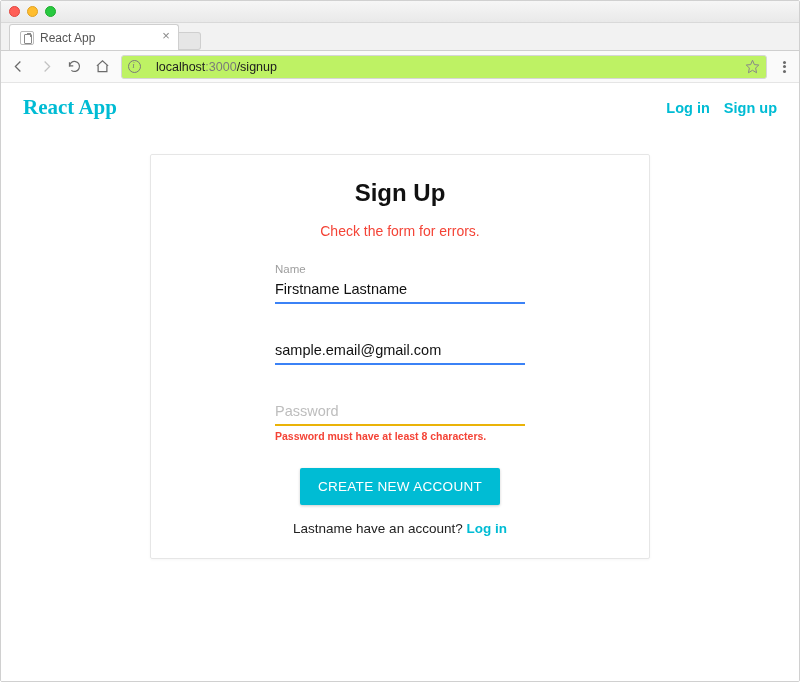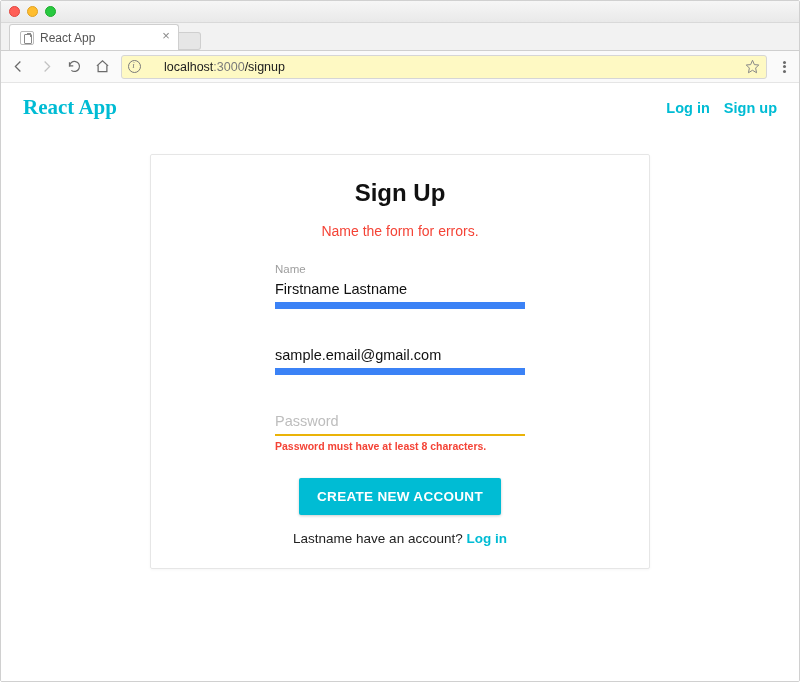--- a/index.html
+++ b/index.html
@@ -15,21 +15,21 @@
   .tab { height:26px; background:#fff; border:1px solid #cfcfcf; border-bottom:none; border-top-left-radius:3px; border-top-right-radius:3px; display:flex; align-items:center; padding:0 10px; font-size:12px; color:#555; min-width:170px; position:relative;}
   .tab .favicon{width:14px;height:14px;border:1px solid #bbb; border-radius:2px; margin-right:6px; position:relative; background:#fff;}
   .tab .favicon::before{content:""; position:absolute; left:3px; top:2px; width:6px; height:8px; border:1px solid #888; border-radius:1px;}
   .tab .favicon::after{content:""; position:absolute; right:2px; top:1px; width:3px; height:3px; border-right:1px solid #888; border-top:1px solid #888;}
   .tab .close{position:absolute; right:6px; top:6px; width:12px;height:12px; font-size:13px; color:#888; line-height:10px; text-align:center;}
   .newtab{width:22px;height:18px;background:#e6e6e6;border:1px solid #cfcfcf;border-left:none;border-top-right-radius:3px;border-bottom-right-radius:3px; margin-bottom:0px;}
   .toolbar{height:32px; background:#fafafa; border-bottom:1px solid #e5e5e5; display:flex; align-items:center; padding:0 8px; gap:10px;}
   .navbtn{width:18px;height:18px;color:#6b6b6b; display:flex;align-items:center;justify-content:center; font-size:15px;}
   .navbtn.disabled{color:#c2c2c2;}
   .navbtn svg{width:15px;height:15px;stroke:currentColor;fill:none;stroke-width:2;}
-  .omnibox{flex:1;height:24px;border:1px solid #d6d6d6;border-radius:3px;background:#fef9c3;display:flex;align-items:center;padding:0 6px;font-size:12.5px;color:#333;gap:23px;}
+  .omnibox{flex:1;height:24px;border:1px solid #d6d6d6;border-radius:3px;background:#bef264;display:flex;align-items:center;padding:0 6px;font-size:12.5px;color:#333;gap:15px;}
   .omnibox .secicon{width:13px;height:13px;border:1.2px solid #7a7a7a;border-radius:50%;position:relative;}
   .omnibox .secicon::after{content:"i";position:absolute;left:3.3px;top:-1px;font-size:9px;color:#7a7a7a;font-family:serif;font-style:italic;}
   .omnibox .host{color:#202020;}
   .omnibox .port{color:#7a7a7a;}
   .omnibox .path{color:#202020;}
   .star{width:15px;height:15px;color:#888;}
   .kebab{width:14px;height:14px;color:#6b6b6b;display:flex;flex-direction:column;justify-content:space-between;align-items:center;padding:1px 0;}
   .kebab span{width:3px;height:3px;background:#6b6b6b;border-radius:50%;}
   
   .viewport{flex:1;overflow:auto;background:#fff;}
@@ -37,25 +37,25 @@
   .appbar{display:flex;justify-content:space-between;align-items:center;padding:2px 0 14px;}
   .brand{font-family:Georgia,"Times New Roman",serif;font-weight:bold;font-size:21px;color:#00bcd4;}
   .applinks{display:flex;gap:14px;}
   .applinks a{color:#00bcd4;text-decoration:none;font-size:14.5px;font-weight:600;}
   .card{width:500px;margin:20px auto 0;border:1px solid #e6e6e6;border-radius:2px;box-shadow:0 1px 3px rgba(0,0,0,.04);padding:24px 20px 22px;text-align:center;}
   .card h2{font-size:24px;font-weight:800;color:#111;margin-bottom:16px;}
   .formerr{color:#f44336;font-size:14px;margin-bottom:24px;}
   .field{width:250px;margin:0 auto 34px;text-align:left;}
   .field.err{margin-bottom:22px;}
   .flabel{font-size:11.5px;color:#9e9e9e;margin-bottom:2px;display:block;}
-  .finput{width:100%;border:none;border-bottom:7px solid #3b82f6;font-size:14.5px;padding:4px 0 5px;outline:none;background:transparent;color:#111;}
+  .finput{width:100%;border:none;border-bottom:2px solid #3b82f6;font-size:14.5px;padding:4px 0 5px;outline:none;background:transparent;color:#111;}
   .finput::placeholder{color:#bdbdbd;}
   .finput.error{border-bottom:2px solid #eab308;color:#bdbdbd;}
   .ferr{color:#f44336;font-size:10.5px;margin-top:4px;font-weight:bold;}
-  .submit{background:#00bcd4;color:#fff;border:none;font-size:13.5px;font-weight:700;letter-spacing:.3px;padding:11px 18px;border-radius:2px;cursor:pointer;margin:4px 0 16px;box-shadow:0 1px 3px rgba(0,0,0,.2);}
+  .submit{background:#00bcd4;color:#fff;border:none;font-size:13.5px;font-weight:400;letter-spacing:.3px;padding:11px 18px;border-radius:2px;cursor:pointer;margin:4px 0 16px;box-shadow:0 1px 3px rgba(0,0,0,.2);}
   .already{font-size:13.5px;color:#222;}
   .already a{color:#00bcd4;text-decoration:none;font-weight:600;}
 </style>
 </head>
 <body>
 
 <div class="chrome">
   <div class="titlebar">
     <span class="dot red"></span>
     <span class="dot yellow"></span>
@@ -117,21 +117,21 @@
       <div class="appbar">
         <div class="brand">React App</div>
         <div class="applinks">
           <a href="#">Log in</a>
           <a href="#">Sign up</a>
         </div>
       </div>
 
       <div class="card">
         <h2>Sign Up</h2>
-        <div class="formerr">Name the form for errors.</div>
+        <div class="formerr">Check the form for errors.</div>
 
         <div class="field">
           <label class="flabel">Name</label>
           <input class="finput" type="text" value="Firstname Lastname" style="">
         </div>
 
         <div class="field">
           <input class="finput" type="text" value="sample.email@gmail.com" style="">
         </div>
 

